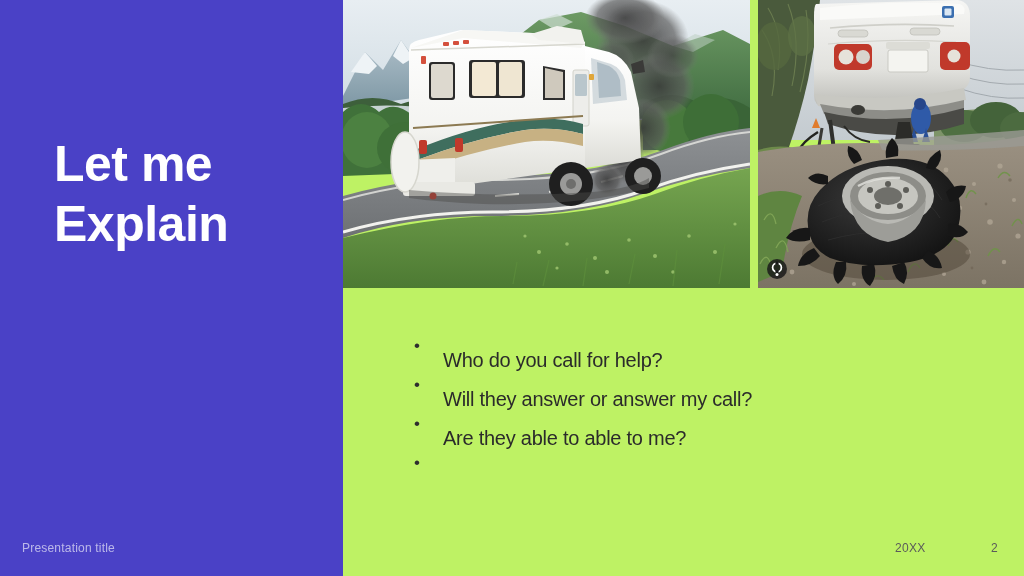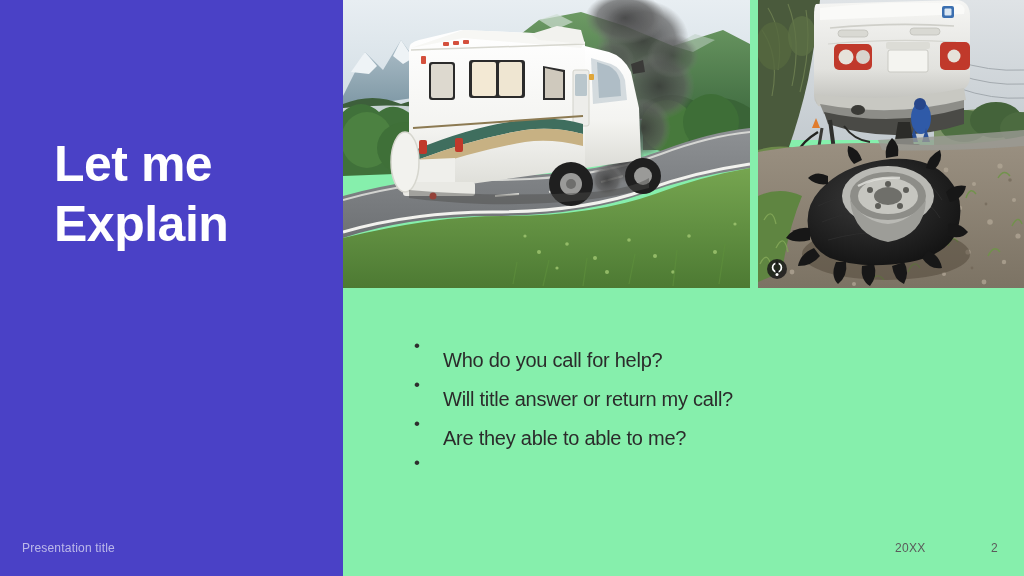--- a/index.html
+++ b/index.html
@@ -7,21 +7,21 @@
     padding: 0;
     background: #ffffff;
   }
   body {
     font-family: "Liberation Sans", sans-serif;
   }
   #slide {
     position: relative;
     width: 1024px;
     height: 576px;
-    background: #86efac;
+    background: #bef264;
     overflow: hidden;
   }
 
   
   #left-panel {
     position: absolute;
     left: 0;
     top: 0;
     width: 343px;
     height: 576px;
@@ -502,21 +502,21 @@
     </svg>
   </div>
 
   <div id="bullet-list">
     <div class="bullet-row">
       <span class="bullet-dot">•</span>
       <span class="bullet-text">Who do you call for help?</span>
     </div>
     <div class="bullet-row">
       <span class="bullet-dot">•</span>
-      <span class="bullet-text">Will title answer or return my call?</span>
+      <span class="bullet-text">Will they answer or answer my call?</span>
     </div>
     <div class="bullet-row">
       <span class="bullet-dot">•</span>
       <span class="bullet-text">Are they able to able to me?</span>
     </div>
     <div class="bullet-row">
       <span class="bullet-dot">•</span>
     </div>
   </div>
 

